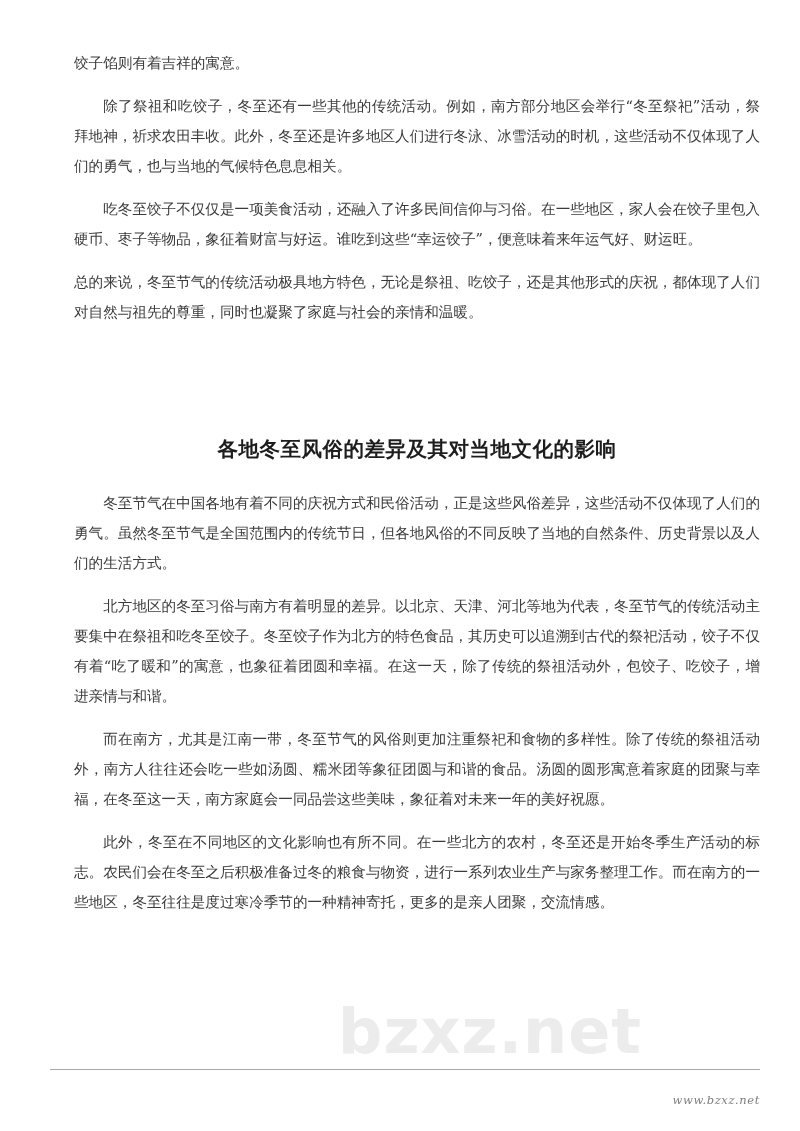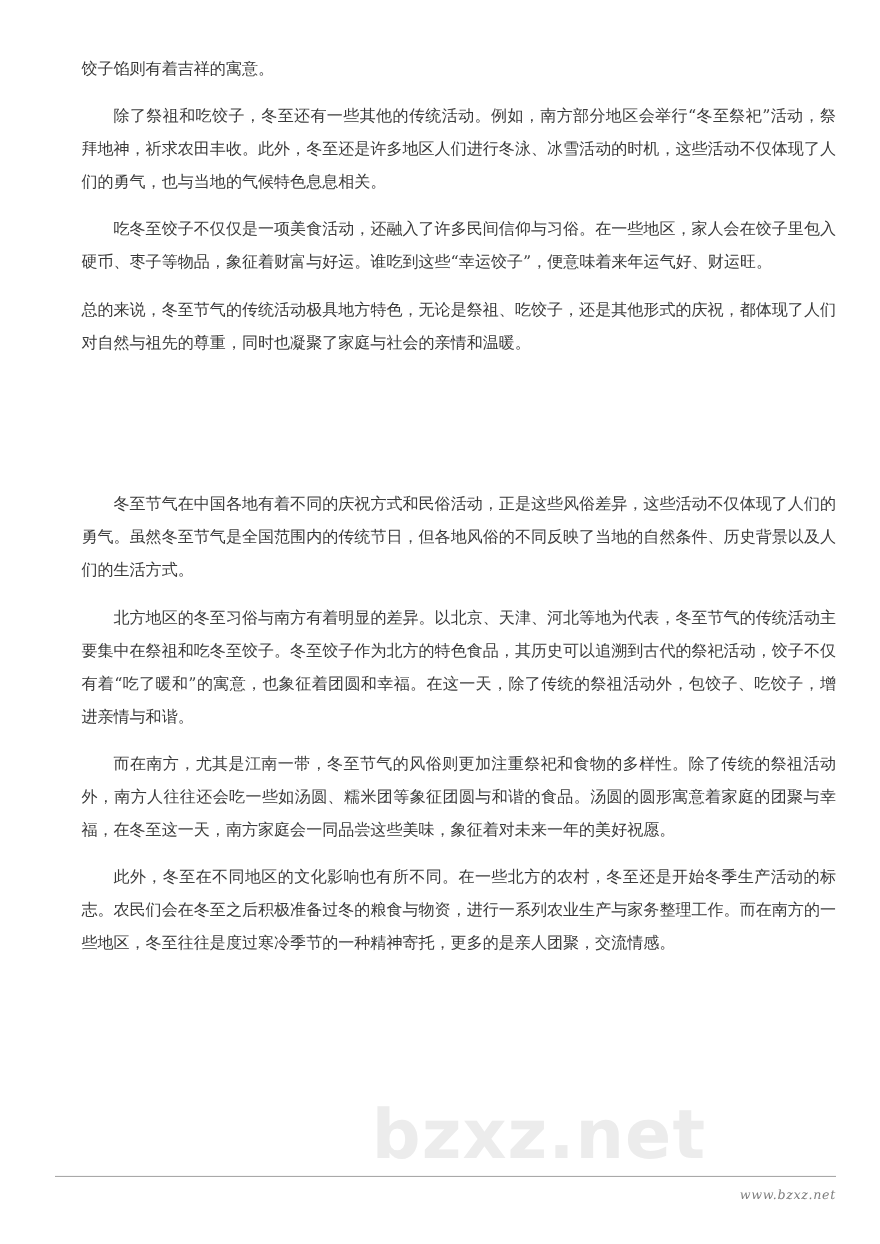--- a/index.html
+++ b/index.html
@@ -80,21 +80,21 @@
     top: 1069px;
     width: 710px;
     z-index: 3;
   }
   .footer-rule {
     height: 0;
     border-top: 1.4px solid #a9a9a9;
     width: 100%;
   }
   .footer-text {
-    margin-top: 9px;
+    margin-top: 23px;
     text-align: right;
     font-family: "DejaVu Serif", "Liberation Serif", serif;
     font-style: italic;
     font-size: 11.5px;
     letter-spacing: 0.6px;
     color: #7d7d7d;
   }
 </style>
 </head>
 <body>
@@ -102,20 +102,21 @@
 <div class="page">
 
   <div class="watermark">bzxz.net</div>
 
   <div class="content" id="content-root">
       <p class="para noindent">饺子馅则有着吉祥的寓意。</p>
       <p class="para">除了祭祖和吃饺子，冬至还有一些其他的传统活动。例如，南方部分地区会举行“冬至祭祀”活动，祭拜地神，祈求农田丰收。此外，冬至还是许多地区人们进行冬泳、冰雪活动的时机，这些活动不仅体现了人们的勇气，也与当地的气候特色息息相关。</p>
       <p class="para">吃冬至饺子不仅仅是一项美食活动，还融入了许多民间信仰与习俗。在一些地区，家人会在饺子里包入硬币、枣子等物品，象征着财富与好运。谁吃到这些“幸运饺子”，便意味着来年运气好、财运旺。</p>
       <p class="para noindent">总的来说，冬至节气的传统活动极具地方特色，无论是祭祖、吃饺子，还是其他形式的庆祝，都体现了人们对自然与祖先的尊重，同时也凝聚了家庭与社会的亲情和温暖。</p>
       <div class="gap-block"></div>
+      <h2 class="section-heading">各地冬至风俗的差异及其对当地文化的影响</h2>
       <div class="heading-space-after"></div>
       <p class="para">冬至节气在中国各地有着不同的庆祝方式和民俗活动，正是这些风俗差异，这些活动不仅体现了人们的勇气。虽然冬至节气是全国范围内的传统节日，但各地风俗的不同反映了当地的自然条件、历史背景以及人们的生活方式。</p>
       <p class="para">北方地区的冬至习俗与南方有着明显的差异。以北京、天津、河北等地为代表，冬至节气的传统活动主要集中在祭祖和吃冬至饺子。冬至饺子作为北方的特色食品，其历史可以追溯到古代的祭祀活动，饺子不仅有着“吃了暖和”的寓意，也象征着团圆和幸福。在这一天，除了传统的祭祖活动外，包饺子、吃饺子，增进亲情与和谐。</p>
       <p class="para">而在南方，尤其是江南一带，冬至节气的风俗则更加注重祭祀和食物的多样性。除了传统的祭祖活动外，南方人往往还会吃一些如汤圆、糯米团等象征团圆与和谐的食品。汤圆的圆形寓意着家庭的团聚与幸福，在冬至这一天，南方家庭会一同品尝这些美味，象征着对未来一年的美好祝愿。</p>
       <p class="para">此外，冬至在不同地区的文化影响也有所不同。在一些北方的农村，冬至还是开始冬季生产活动的标志。农民们会在冬至之后积极准备过冬的粮食与物资，进行一系列农业生产与家务整理工作。而在南方的一些地区，冬至往往是度过寒冷季节的一种精神寄托，更多的是亲人团聚，交流情感。</p>
     </div>
 
   <div class="footer">
     <div class="footer-rule"></div>
     <div class="footer-text">www.bzxz.net</div>

